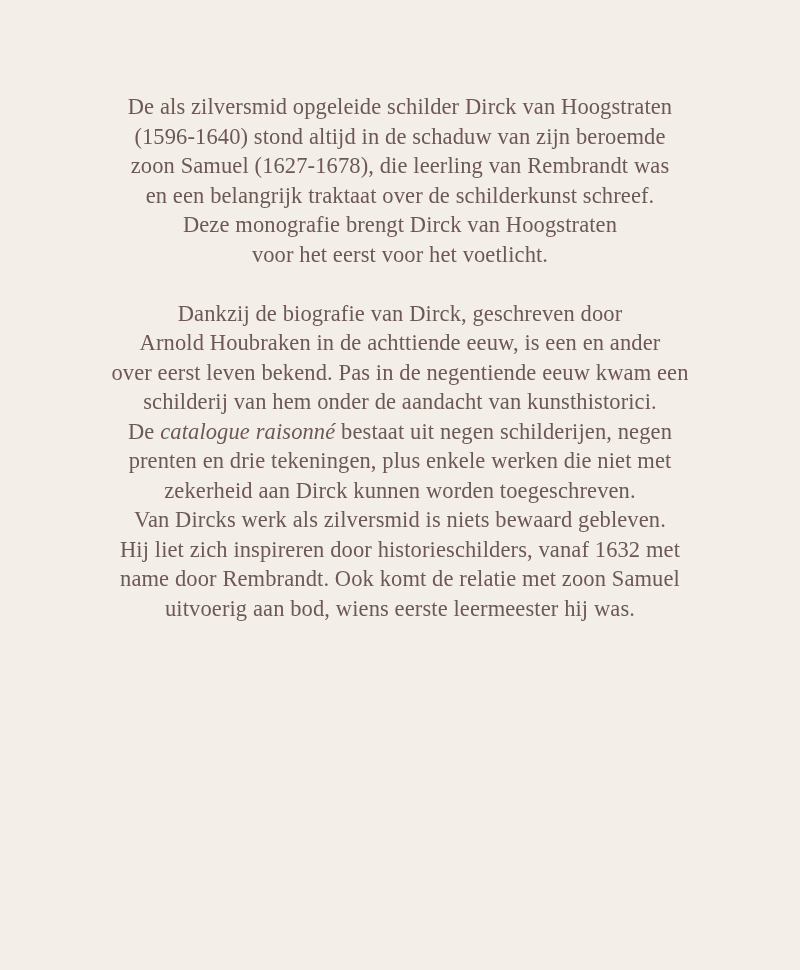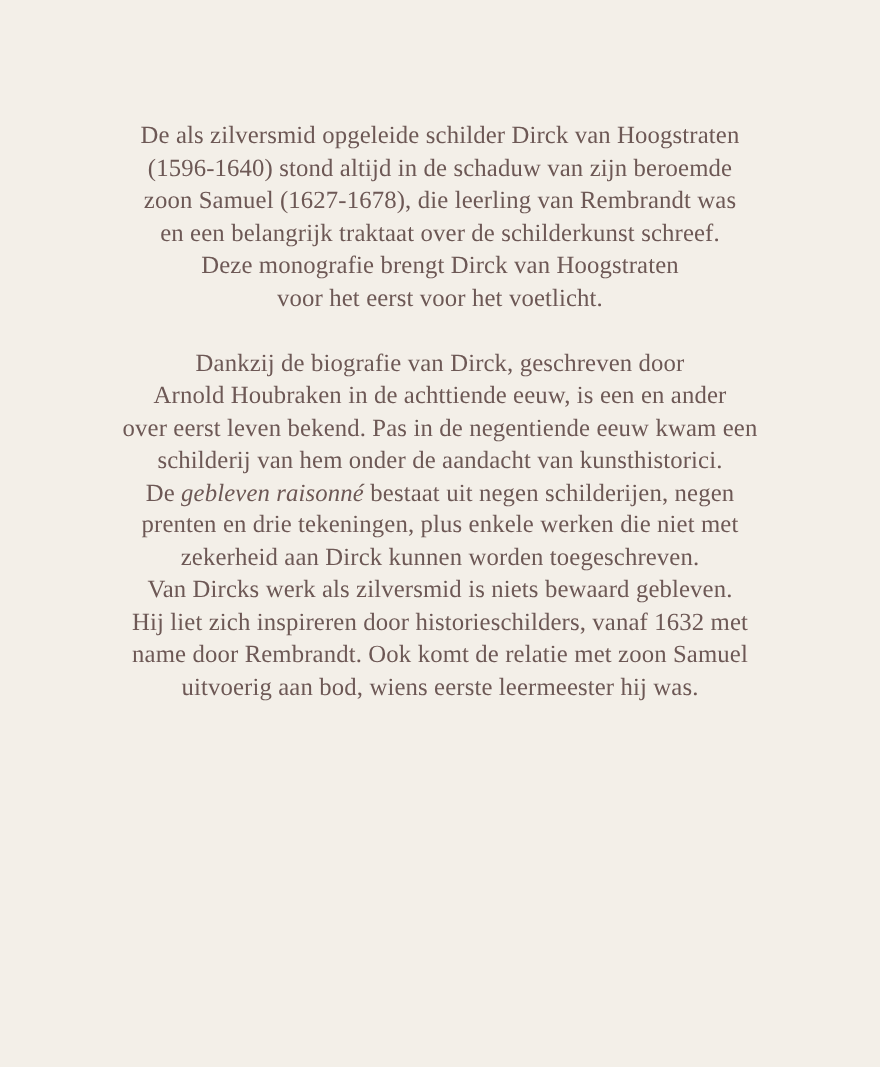--- a/index.html
+++ b/index.html
@@ -28,21 +28,21 @@
     flex-direction: column;
     align-items: center;
   }
 
   .blurb {
     width: 640px;
     margin: 0 auto;
   }
 
   .para {
-    margin: 16px;
+    margin: 0;
     text-align: center;
     font-size: 22.5px;
     line-height: 29.5px;
     letter-spacing: 0.005em;
     color: #6d5855;
     font-weight: normal;
     font-variant-numeric: oldstyle-nums;
     font-feature-settings: "onum" 1, "liga" 1;
     white-space: pre-line;
   }
@@ -70,21 +70,21 @@
 (1596-1640) stond altijd in de schaduw van zijn beroemde
 zoon Samuel (1627-1678), die leerling van Rembrandt was
 en een belangrijk traktaat over de schilderkunst schreef.
 Deze monografie brengt Dirck van Hoogstraten
 voor het eerst voor het voetlicht.</p>
 
     <p class="para"><span>Dankzij de biografie van Dirck, geschreven door
 Arnold Houbraken in de achttiende eeuw, is een en ander
 over eerst leven bekend. Pas in de negentiende eeuw kwam een
 schilderij van hem onder de aandacht van kunsthistorici.
-De </span><span class="em">gebleven raisonné</span><span> bestaat uit negen schilderijen, negen
+De </span><span class="em">catalogue raisonné</span><span> bestaat uit negen schilderijen, negen
 prenten en drie tekeningen, plus enkele werken die niet met
 zekerheid aan Dirck kunnen worden toegeschreven.
 Van Dircks werk als zilversmid is niets bewaard gebleven.
 Hij liet zich inspireren door historieschilders, vanaf 1632 met
 name door Rembrandt. Ook komt de relatie met zoon Samuel
 uitvoerig aan bod, wiens eerste leermeester hij was.</span></p>
 
   </div>
 
   <div class="spacer-bottom"></div>

